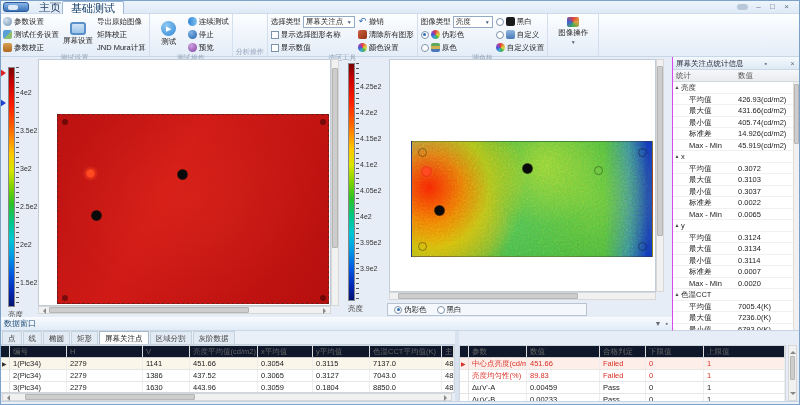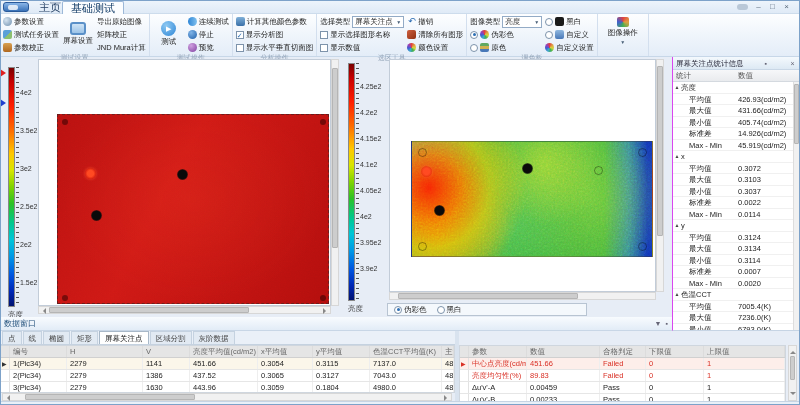--- a/index.html
+++ b/index.html
@@ -101,21 +101,21 @@
 #statscroll{position:absolute;right:0;top:25px;bottom:0;width:7px;background:#f1f1f1;border-left:1px solid #ddd}
 
 #dwheader{position:absolute;left:0;top:317px;width:672px;height:14px;background:linear-gradient(#f8fbfe,#e2ecf7);border-bottom:1px solid #c8d6e6;display:flex;align-items:center;padding:0 4px;color:#1f4e79;font-size:8px}
 #dwheader .hicons{margin-left:auto;display:flex;gap:4px;color:#667;font-size:7px}
 #tabsrow{position:absolute;left:0;top:331px;width:457px;height:14px;background:#eaf0f8;border-bottom:1px solid #c5d2e0;display:flex;align-items:flex-end;padding-left:2px;gap:1px}
 .dtab{height:13px;line-height:13px;padding:0 5px;background:#e2eaf3;border:1px solid #c5d2e0;border-bottom:none;color:#444;white-space:nowrap}
 .dtab.active{background:#fff;color:#111;border-color:#a8b8c8}
 .tbl{position:absolute;background:#fff;overflow:hidden;border:1px solid #cfd6de}
 .trow{display:grid;height:12px;line-height:12px;border-bottom:1px solid #e6e6e6;white-space:nowrap}
 .trow span{padding-left:3px;overflow:hidden;border-right:1px solid #eee}
-.trow.th{background:#e5e5e5;color:#666;border-bottom:1px solid #d0d0d0}
+.trow.th{background:#0f172a;color:#666;border-bottom:1px solid #d0d0d0}
 .trow.th span{border-right:1px solid #dcdcdc}
 .trow .m{padding-left:1px;font-size:6px;color:#333;border-right:1px solid #e2e2e2}
 #ltable .trow{grid-template-columns:9px 57px 76px 47px 68px 55px 57px 72px 1fr}
 #rtable .trow{grid-template-columns:9px 58px 73px 46px 58px 1fr}
 .trow.fail span{color:#d93025}
 .trow.sel1{background:#fbf6ea}
 .trow.selr{background:#fdeeea}
 #splitter{position:absolute;left:455px;top:331px;width:4px;height:70px;background:#d9e3ef}
 #statusbar{position:absolute;left:0;top:401px;width:800px;height:4px;background:#e9f0f8;border-top:1px solid #c6d4e4}
 </style>
@@ -191,34 +191,20 @@
             <span class="icn i-prev"></span>
             <span>预览</span>
           </div>
       </div>
     </div>
     <div class="rlabel">测试操作</div>
   </div>
 
   <div class="rgroup">
     <div class="rcontent">
-      <div class="rcol">
-        <div class="sitem">
-            <span class="icn i-calc"></span>
-            <span>计算其他颜色参数</span>
-          </div>
-        <div class="sitem">
-            <span class="cb">✓</span>
-            <span>显示分析图</span>
-          </div>
-        <div class="sitem">
-            <span class="cb"></span>
-            <span>显示水平垂直切面图</span>
-          </div>
-      </div>
     </div>
     <div class="rlabel">分析操作</div>
   </div>
 
   <div class="rgroup">
     <div class="rcontent">
       <div class="rcol">
         <div class="sitem">
             <span>选择类型</span>
           <span class="dd" style="width:52px">
@@ -448,21 +434,21 @@
     <div class="srow">
         <span class="c1">最小值</span>
         <span class="c2">0.3037</span>
       </div>
     <div class="srow">
         <span class="c1">标准差</span>
         <span class="c2">0.0022</span>
       </div>
     <div class="srow">
         <span class="c1">Max - Min</span>
-        <span class="c2">0.0114</span>
+        <span class="c2">0.0065</span>
       </div>
     <div class="srow g">
         <span class="exp">▲</span>
         <span class="gname">y</span>
       </div>
     <div class="srow">
         <span class="c1">平均值</span>
         <span class="c2">0.3124</span>
       </div>
     <div class="srow">
@@ -557,21 +543,21 @@
       <span>481.</span>
   </div>
   <div class="trow">
     <span class="m"></span>
     <span>3(Pic34)</span>
       <span>2279</span>
       <span>1630</span>
       <span>443.96</span>
       <span>0.3059</span>
       <span>0.1804</span>
-      <span>4980.0</span>
+      <span>8850.0</span>
       <span>481.</span>
   </div>
 </div>
 <div class="hscroll" style="left:2px;top:393px;width:450px;height:8px">
   <div class="sarr" style="left:1px;top:1px;border-right-color:#888"></div>
   <div class="thumb" style="left:22px;top:0;width:170px;height:6px"></div>
   <div class="sarr" style="right:1px;top:1px;border-left-color:#888"></div>
 </div>
 
 <div id="splitter"></div>

